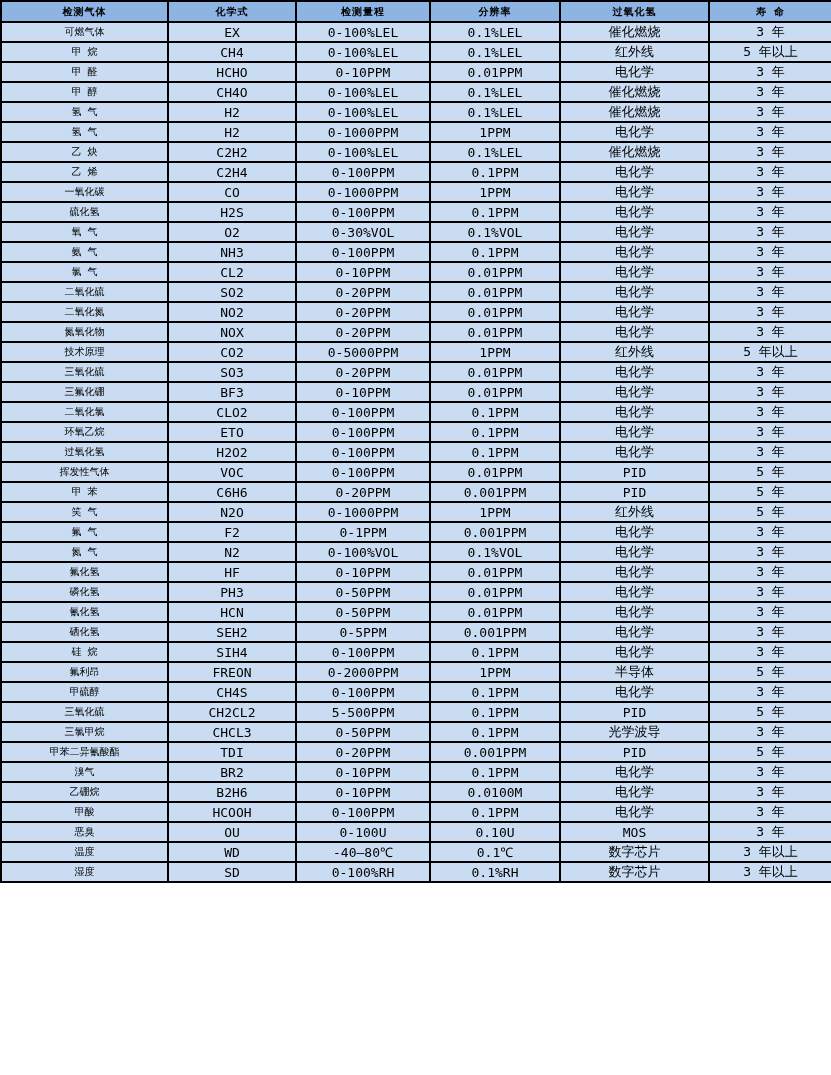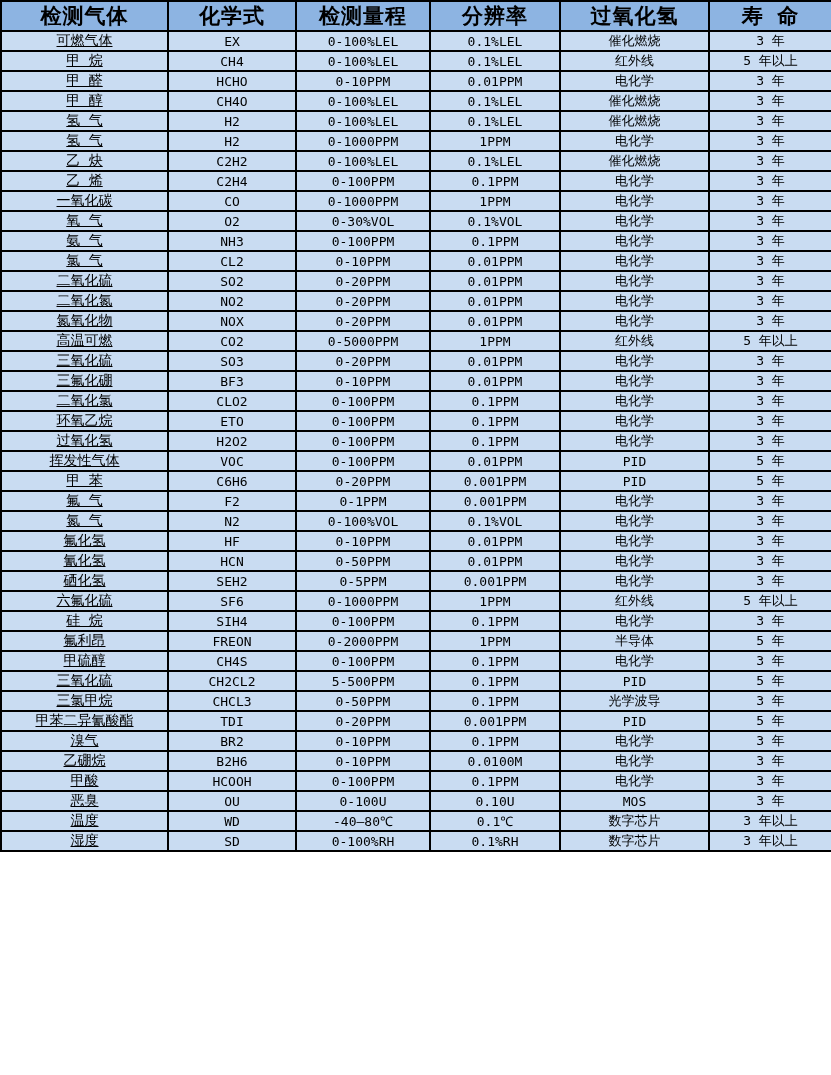--- a/index.html
+++ b/index.html
@@ -21,31 +21,31 @@
   th,td{
     border:2px solid var(--border);
     text-align:center;
     vertical-align:middle;
     padding:0;
     overflow:hidden;
     white-space:nowrap;
   }
   th{
     background:var(--header-bg);
-    font-size:21px;
+    font-size:10px;
     font-weight:bold;
     height:19px;
     letter-spacing:1px;
   }
   td{
     background:var(--row-bg);
     font-size:13px;
     height:17.4px;
   }
-  td.gas{font-size:14px;text-decoration:underline;}
+  td.gas{font-size:10px;}
 </style>
 </head>
 <body>
 
 <table>
   <colgroup>
     <col style="width:167px">
     <col style="width:128px">
     <col style="width:134px">
     <col style="width:130px">
@@ -129,20 +129,28 @@
       </tr>
       <tr>
         <td class="gas">一氧化碳</td>
         <td>CO</td>
         <td>0-1000PPM</td>
         <td>1PPM</td>
         <td>电化学</td>
         <td>3 年</td>
       </tr>
       <tr>
+        <td class="gas">硫化氢</td>
+        <td>H2S</td>
+        <td>0-100PPM</td>
+        <td>0.1PPM</td>
+        <td>电化学</td>
+        <td>3 年</td>
+      </tr>
+      <tr>
         <td class="gas">氧 气</td>
         <td>O2</td>
         <td>0-30%VOL</td>
         <td>0.1%VOL</td>
         <td>电化学</td>
         <td>3 年</td>
       </tr>
       <tr>
         <td class="gas">氨 气</td>
         <td>NH3</td>
@@ -177,21 +185,21 @@
       </tr>
       <tr>
         <td class="gas">氮氧化物</td>
         <td>NOX</td>
         <td>0-20PPM</td>
         <td>0.01PPM</td>
         <td>电化学</td>
         <td>3 年</td>
       </tr>
       <tr>
-        <td class="gas">高温可燃</td>
+        <td class="gas">技术原理</td>
         <td>CO2</td>
         <td>0-5000PPM</td>
         <td>1PPM</td>
         <td>红外线</td>
         <td>5 年以上</td>
       </tr>
       <tr>
         <td class="gas">三氧化硫</td>
         <td>SO3</td>
         <td>0-20PPM</td>
@@ -241,20 +249,28 @@
       </tr>
       <tr>
         <td class="gas">甲 苯</td>
         <td>C6H6</td>
         <td>0-20PPM</td>
         <td>0.001PPM</td>
         <td>PID</td>
         <td>5 年</td>
       </tr>
       <tr>
+        <td class="gas">笑 气</td>
+        <td>N2O</td>
+        <td>0-1000PPM</td>
+        <td>1PPM</td>
+        <td>红外线</td>
+        <td>5 年</td>
+      </tr>
+      <tr>
         <td class="gas">氟 气</td>
         <td>F2</td>
         <td>0-1PPM</td>
         <td>0.001PPM</td>
         <td>电化学</td>
         <td>3 年</td>
       </tr>
       <tr>
         <td class="gas">氮 气</td>
         <td>N2</td>
@@ -265,42 +281,42 @@
       </tr>
       <tr>
         <td class="gas">氟化氢</td>
         <td>HF</td>
         <td>0-10PPM</td>
         <td>0.01PPM</td>
         <td>电化学</td>
         <td>3 年</td>
       </tr>
       <tr>
+        <td class="gas">磷化氢</td>
+        <td>PH3</td>
+        <td>0-50PPM</td>
+        <td>0.01PPM</td>
+        <td>电化学</td>
+        <td>3 年</td>
+      </tr>
+      <tr>
         <td class="gas">氰化氢</td>
         <td>HCN</td>
         <td>0-50PPM</td>
         <td>0.01PPM</td>
         <td>电化学</td>
         <td>3 年</td>
       </tr>
       <tr>
         <td class="gas">硒化氢</td>
         <td>SEH2</td>
         <td>0-5PPM</td>
         <td>0.001PPM</td>
         <td>电化学</td>
         <td>3 年</td>
-      </tr>
-      <tr>
-        <td class="gas">六氟化硫</td>
-        <td>SF6</td>
-        <td>0-1000PPM</td>
-        <td>1PPM</td>
-        <td>红外线</td>
-        <td>5 年以上</td>
       </tr>
       <tr>
         <td class="gas">硅 烷</td>
         <td>SIH4</td>
         <td>0-100PPM</td>
         <td>0.1PPM</td>
         <td>电化学</td>
         <td>3 年</td>
       </tr>
       <tr>

